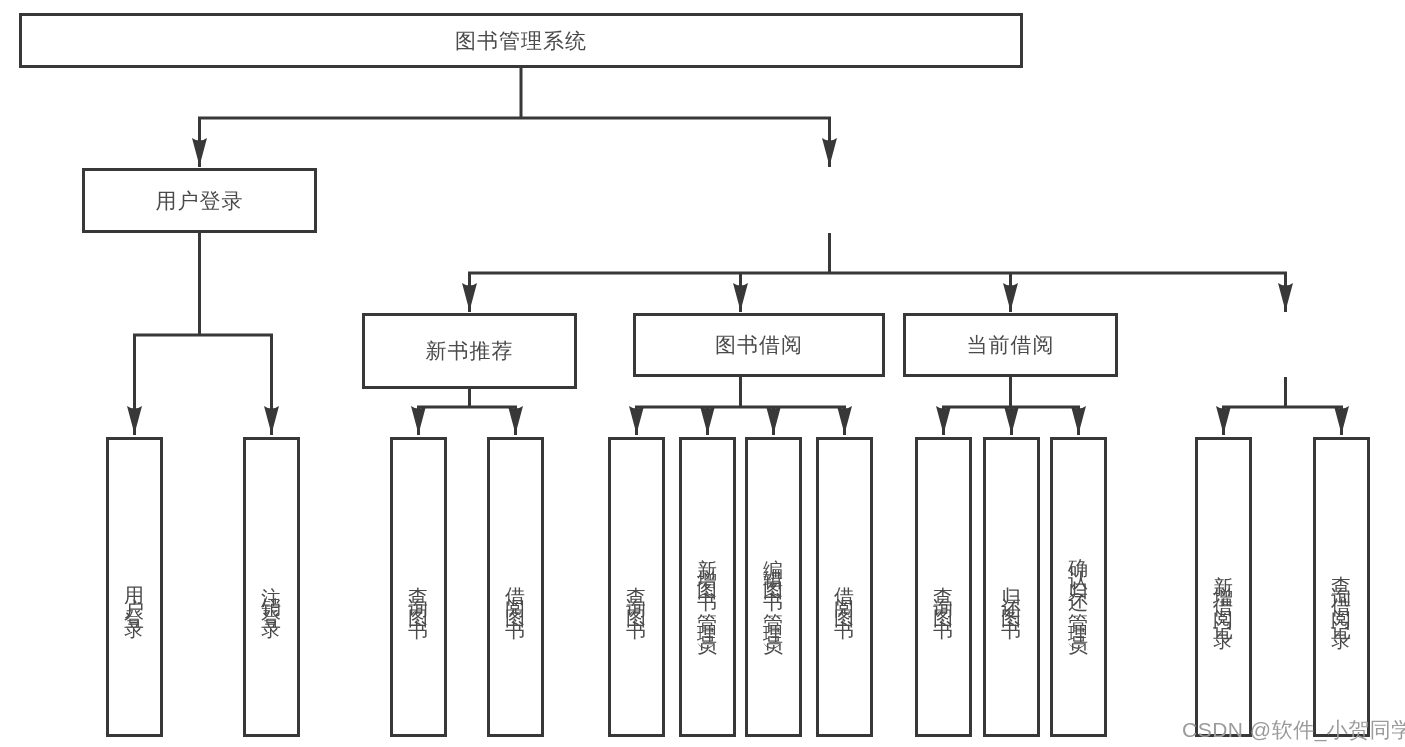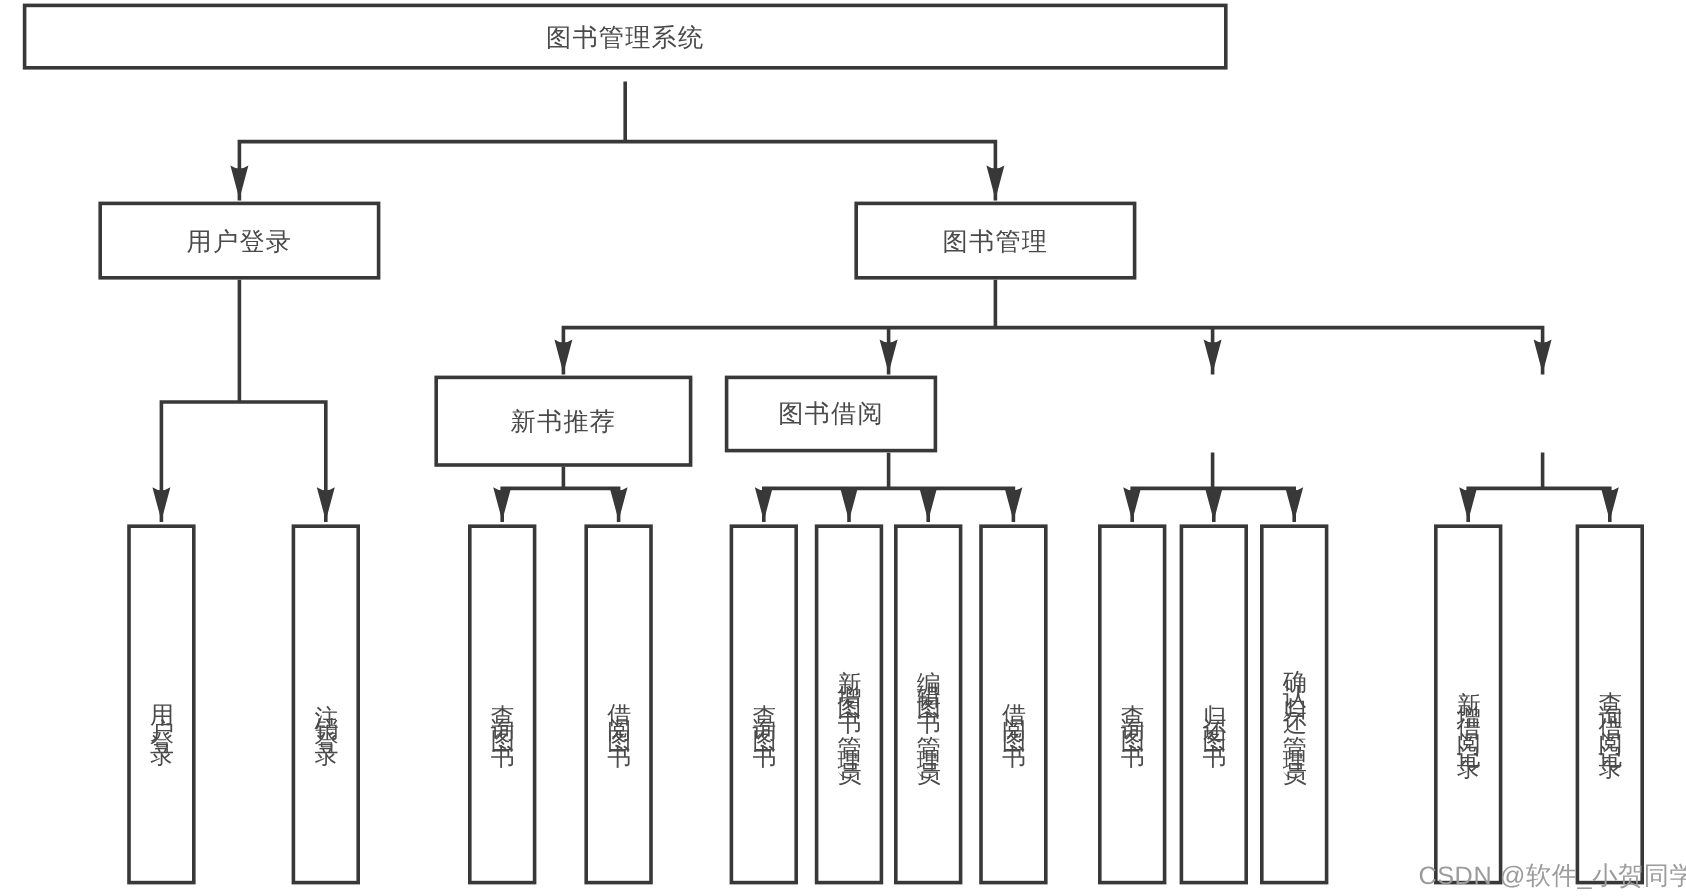--- a/index.html
+++ b/index.html
@@ -84,36 +84,36 @@
       <use href="#arrow" transform="translate(773.5,434)"></use>
       <use href="#arrow" transform="translate(844.5,434)"></use>
       <use href="#arrow" transform="translate(943.5,434)"></use>
       <use href="#arrow" transform="translate(1011.5,434)"></use>
       <use href="#arrow" transform="translate(1078.5,434)"></use>
       <use href="#arrow" transform="translate(1223.5,434)"></use>
       <use href="#arrow" transform="translate(1341.5,434)"></use>
     </g>
   </svg>
 
-  <div class="box h" style="left:19px;top:3px;width:1004px;height:55px">
+  <div class="box h" style="left:19px;top:13px;width:1004px;height:55px">
     <span>图书管理系统</span>
   </div>
 
   <div class="box h" style="left:82px;top:168px;width:235px;height:65px">
     <span>用户登录</span>
   </div>
-  <div class="box h" style="left:712px;top:168px;width:235px;height:65px">
-    <span>图书管理</span>
-  </div>
 
   <div class="box h" style="left:362px;top:313px;width:215px;height:76px">
     <span>新书推荐</span>
   </div>
-  <div class="box h" style="left:604px;top:313px;width:177px;height:64px">
+  <div class="box h" style="left:633px;top:313px;width:252px;height:64px">
     <span>图书借阅</span>
+  </div>
+  <div class="box h" style="left:903px;top:313px;width:215px;height:64px">
+    <span>当前借阅</span>
   </div>
 
   <div class="box v" style="left:106px;top:437px;width:57px;height:300px">
     <span>用户登录</span>
   </div>
   <div class="box v" style="left:243px;top:437px;width:57px;height:300px">
     <span>注销登录</span>
   </div>
 
   <div class="box v" style="left:390px;top:437px;width:57px;height:300px">

